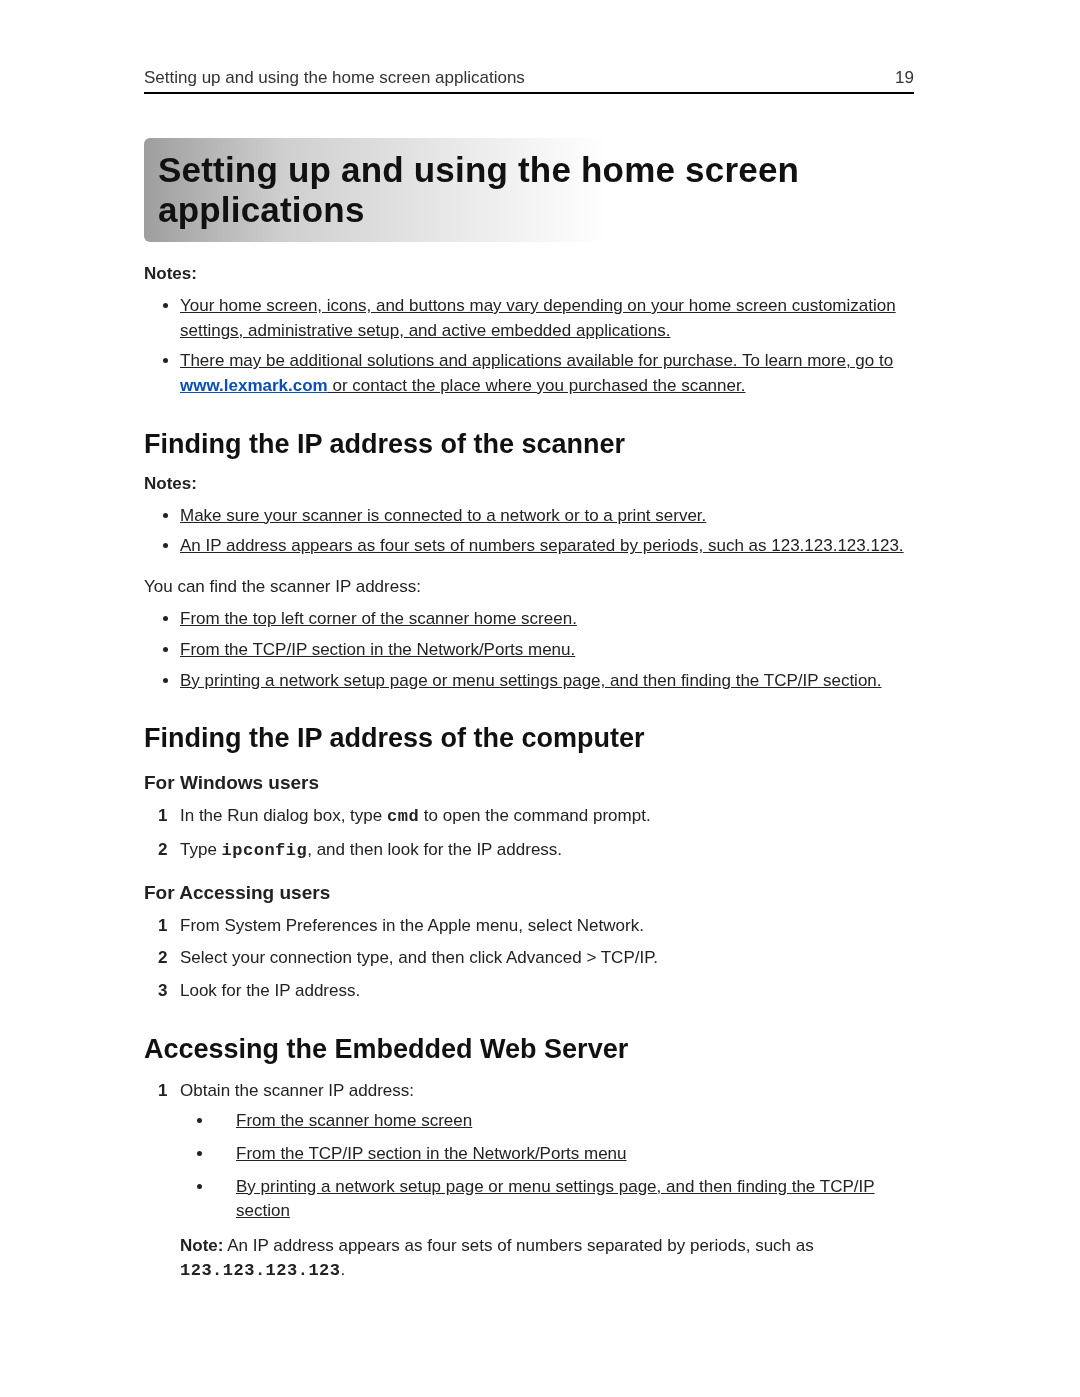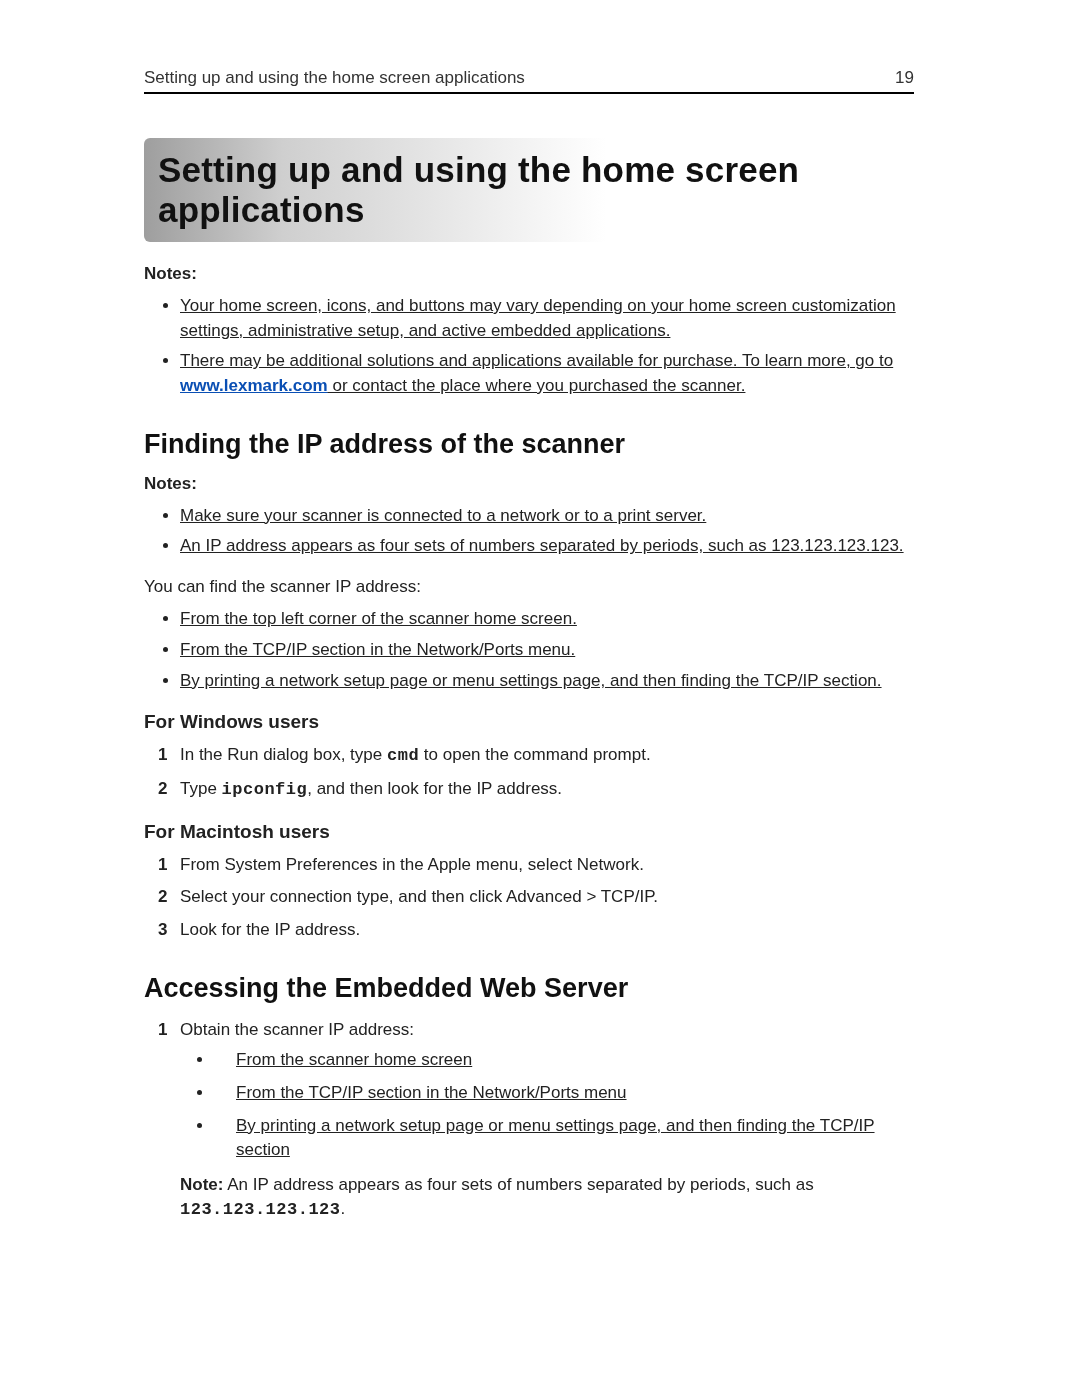--- a/index.html
+++ b/index.html
@@ -113,34 +113,35 @@
     <li><span>Make sure your scanner is connected to a network or to a print server.</span></li>
     <li><span>An IP address appears as four sets of numbers separated by periods, such as 123.123.123.123.</span></li>
   </ul>
   <p class="body">You can find the scanner IP address:</p>
   <ul class="bullets">
     <li><span>From the top left corner of the scanner home screen.</span></li>
     <li><span>From the TCP/IP section in the Network/Ports menu.</span></li>
     <li><span>By printing a network setup page or menu settings page, and then finding the TCP/IP section.</span></li>
   </ul>
 
+  <h2 class="section">Finding the IP address of the computer</h2>
 
   <h3 class="subsection">For Windows users</h3>
   <ol class="numbers">
     <li>
       <span class="num">1</span>
       <span>In the Run dialog box, type </span><span class="mono">cmd</span><span> to open the command prompt.</span>
     </li>
     <li>
       <span class="num">2</span>
       <span>Type </span><span class="mono">ipconfig</span><span>, and then look for the IP address.</span>
     </li>
   </ol>
 
-  <h3 class="subsection">For Macintosh users</h3>
+  <h3 class="subsection">For Accessing users</h3>
   <ol class="numbers">
     <li>
       <span class="num">1</span>
       <span>From System Preferences in the Apple menu, select </span><span class="bold">Network</span><span>.</span>
     </li>
     <li>
       <span class="num">2</span>
       <span>Select your connection type, and then click </span><span class="bold">Advanced</span><span> &gt; </span><span class="bold">TCP/IP</span><span>.</span>
     </li>
     <li>

